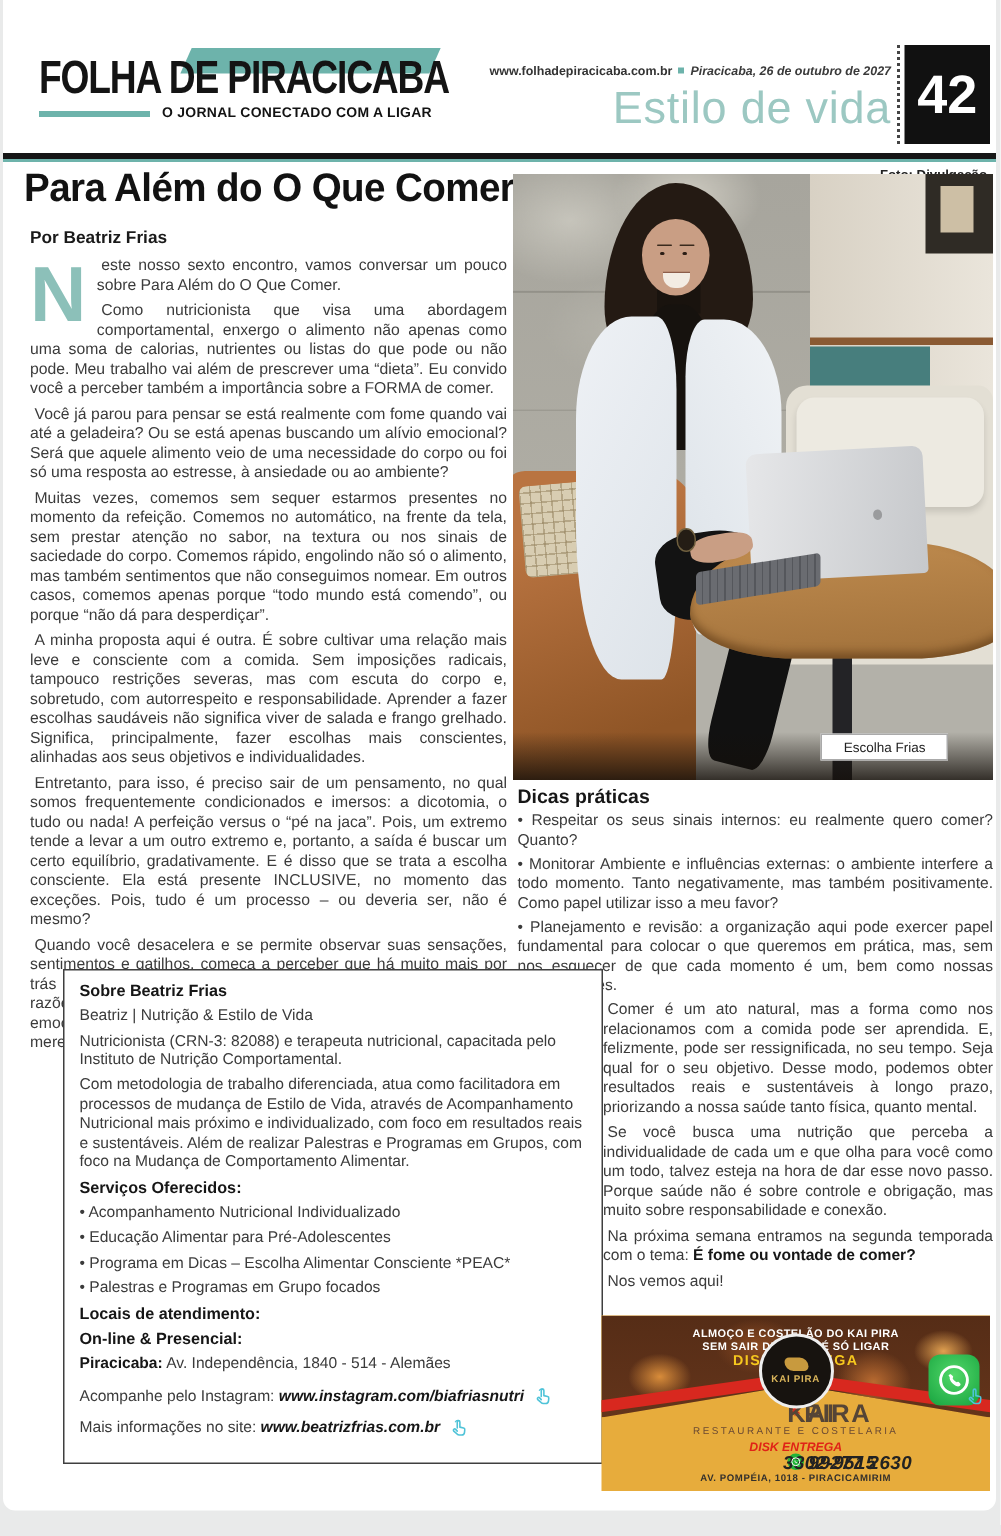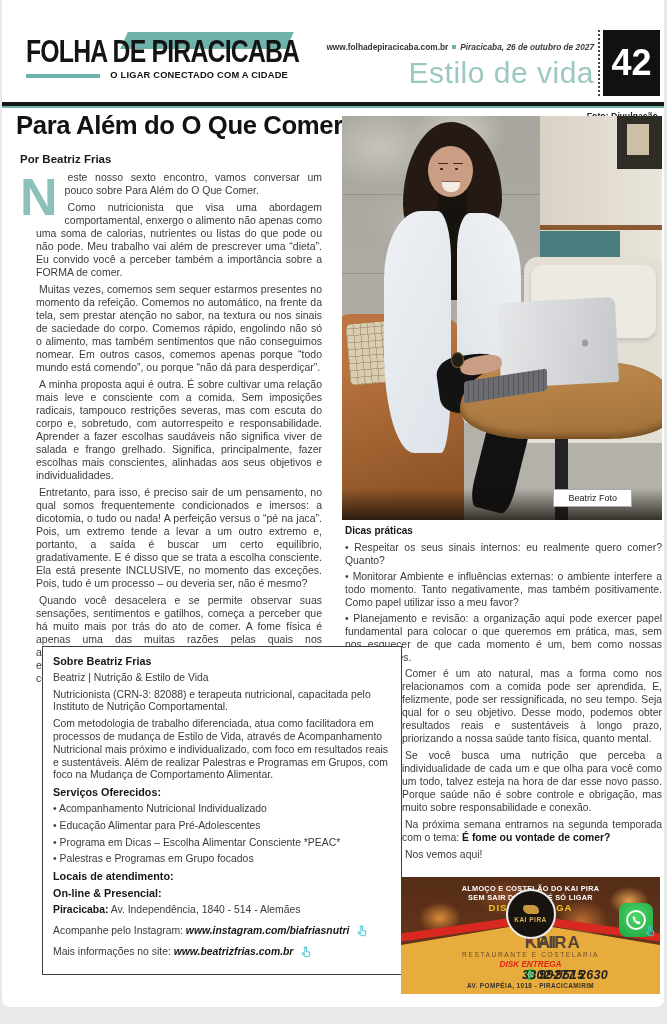--- a/index.html
+++ b/index.html
@@ -31,21 +31,21 @@
              background:linear-gradient(#161616 0 66%,#6db3ab 66% 100%);}
   .photo-credit{position:absolute;right:6px;top:111px;font-size:8.8px;font-weight:bold;color:#222;}
 
   
   .headline{position:absolute;left:14px;top:110px;margin:0;font-size:26.5px;font-weight:bold;
             color:#121212;letter-spacing:-.4px;white-space:nowrap;transform:scaleX(.97);
             transform-origin:left;}
   .byline{position:absolute;left:18px;top:153px;font-size:11.5px;font-weight:bold;color:#1a1a1a;}
   .leftcol{position:absolute;left:18px;top:171px;width:318px;font-size:10.5px;line-height:13px;
            color:#3b3b3b;text-align:justify;}
-  .leftcol p{margin:0 16px 4px;text-indent:3px;}
+  .leftcol p{margin:0 0 4px;text-indent:3px;}
   .dropcap{float:left;font-size:52px;line-height:46px;font-weight:bold;color:#8cc0b9;
            margin:3px 7px 0 0;}
 
   
   .photo{position:absolute;left:340px;top:116px;width:320px;height:404px;overflow:hidden;
          background:#b3b1a9;}
   .photo *{position:absolute;}
   .ph-wall-l{left:0;top:0;width:66%;height:64%;
     background:
       radial-gradient(90px 60px at 18% 12%,#c6c4bb 0%,rgba(198,196,187,0) 70%),
@@ -107,21 +107,21 @@
   .ph-watch{left:34%;top:58.5%;width:3.6%;height:3.4%;background:#241d15;border:1px solid #70603f;
             border-radius:50%;}
   .ph-shadow{left:0;bottom:0;width:100%;height:8%;
              background:linear-gradient(rgba(20,15,10,0),rgba(20,15,10,.8));}
   .caption{right:30px;bottom:13px;background:#fff;border:1px solid #aaa;padding:3px 14px;
            font-size:9px;color:#222;}
 
   
   .tips{position:absolute;left:343px;top:524px;width:317px;font-size:10.4px;line-height:13px;
         color:#3b3b3b;text-align:justify;}
-  .tips-h{font-weight:bold;font-size:10px;color:#161616;margin-bottom:4px;}
+  .tips-h{font-weight:bold;font-size:13px;color:#161616;margin-bottom:4px;}
   p.bullet{margin:0 0 3px;text-indent:0;}
   p.bullet::before{content:"• ";}
   .tips-lower{margin-left:57px;margin-top:3px;}
   .tips-lower p{margin:0 0 4px;text-indent:3px;}
   .tips-lower strong{color:#161616;}
 
   
   .about{position:absolute;left:40px;top:646px;width:338px;border:1.5px solid #3f3f3f;
          padding:8px 10px 10px;font-size:10.4px;line-height:12.8px;color:#3b3b3b;background:#fff;}
   .about p{margin:0 0 4px;}
@@ -184,39 +184,40 @@
 </head>
 <body>
 
 <div class="sheet">
 
   <div class="logo">
     <div class="logo-accent"></div>
     <div class="logo-title">FOLHA DE PIRACICABA</div>
     <div class="logo-tagrow">
       <div class="logo-bar"></div>
-      <div class="logo-tagline">O LIGAR CONECTADO COM A CIDADE</div>
+      <div class="logo-tagline">O JORNAL CONECTADO COM A LIGAR</div>
     </div>
   </div>
   <div class="meta">
     <span class="meta-url">www.folhadepiracicaba.com.br</span><span class="meta-sep"></span><span class="meta-date">Piracicaba, 26 de outubro de 2027</span>
   </div>
   <div class="section-name">Estilo de vida</div>
   <div class="dotted-sep"></div>
   <div class="page-num">42</div>
   <div class="head-rule"></div>
   <div class="photo-credit">Foto: Divulgação</div>
 
   <h1 class="headline">Para Além do O Que Comer</h1>
   <div class="byline">Por Beatriz Frias</div>
 
   <div class="leftcol">
     <span class="dropcap">N</span>
     <p>este nosso sexto encontro, vamos conversar um pouco sobre Para Além do O Que Comer.</p>
     <p>Como nutricionista que visa uma abordagem comportamental, enxergo o alimento não apenas como uma soma de calorias, nutrientes ou listas do que pode ou não pode. Meu trabalho vai além de prescrever uma “dieta”. Eu convido você a perceber também a importância sobre a FORMA de comer.</p>
+    <p>Você já parou para pensar se está realmente com fome quando vai até a geladeira? Ou se está apenas buscando um alívio emocional? Será que aquele alimento veio de uma necessidade do corpo ou foi só uma resposta ao estresse, à ansiedade ou ao ambiente?</p>
     <p>Muitas vezes, comemos sem sequer estarmos presentes no momento da refeição. Comemos no automático, na frente da tela, sem prestar atenção no sabor, na textura ou nos sinais de saciedade do corpo. Comemos rápido, engolindo não só o alimento, mas também sentimentos que não conseguimos nomear. Em outros casos, comemos apenas porque “todo mundo está comendo”, ou porque “não dá para desperdiçar”.</p>
     <p>A minha proposta aqui é outra. É sobre cultivar uma relação mais leve e consciente com a comida. Sem imposições radicais, tampouco restrições severas, mas com escuta do corpo e, sobretudo, com autorrespeito e responsabilidade. Aprender a fazer escolhas saudáveis não significa viver de salada e frango grelhado. Significa, principalmente, fazer escolhas mais conscientes, alinhadas aos seus objetivos e individualidades.</p>
     <p>Entretanto, para isso, é preciso sair de um pensamento, no qual somos frequentemente condicionados e imersos: a dicotomia, o tudo ou nada! A perfeição versus o “pé na jaca”. Pois, um extremo tende a levar a um outro extremo e, portanto, a saída é buscar um certo equilíbrio, gradativamente. E é disso que se trata a escolha consciente. Ela está presente INCLUSIVE, no momento das exceções. Pois, tudo é um processo – ou deveria ser, não é mesmo?</p>
     <p>Quando você desacelera e se permite observar suas sensações, sentimentos e gatilhos, começa a perceber que há muito mais por trás do ato de comer. A fome física é apenas uma das muitas razões pelas quais nos alimentamos. Há também a fome emocional, a fome social, entre tantas outras – e todas elas merecem ser compreendidas com empatia, não com culpa.</p>
   </div>
 
   <div class="photo">
     <div class="ph-wall-l"></div>
     <div class="ph-wall-r"></div>
     <div class="ph-frame">
@@ -246,21 +247,21 @@
         <div class="ph-pole-ring"></div>
       </div>
     <div class="ph-table"></div>
     <div class="ph-screen">
         <div class="ph-apple"></div>
       </div>
     <div class="ph-deck"></div>
     <div class="ph-hand"></div>
     <div class="ph-watch"></div>
     <div class="ph-shadow"></div>
-    <div class="caption">Beatriz Foto</div>
+    <div class="caption">Escolha Frias</div>
   </div>
 
   <div class="tips">
     <div class="tips-h">Dicas práticas</div>
     <p class="bullet">Respeitar os seus sinais internos: eu realmente quero comer? Quanto?</p>
     <p class="bullet">Monitorar Ambiente e influências externas: o ambiente interfere a todo momento. Tanto negativamente, mas também positivamente. Como papel utilizar isso a meu favor?</p>
     <p class="bullet">Planejamento e revisão: a organização aqui pode exercer papel fundamental para colocar o que queremos em prática, mas, sem nos esquecer de que cada momento é um, bem como nossas necessidades.</p>
     <div class="tips-lower">
       <p>Comer é um ato natural, mas a forma como nos relacionamos com a comida pode ser aprendida. E, felizmente, pode ser ressignificada, no seu tempo. Seja qual for o seu objetivo. Desse modo, podemos obter resultados reais e sustentáveis à longo prazo, priorizando a nossa saúde tanto física, quanto mental.</p>
       <p>Se você busca uma nutrição que perceba a individualidade de cada um e que olha para você como um todo, talvez esteja na hora de dar esse novo passo. Porque saúde não é sobre controle e obrigação, mas muito sobre responsabilidade e conexão.</p>

